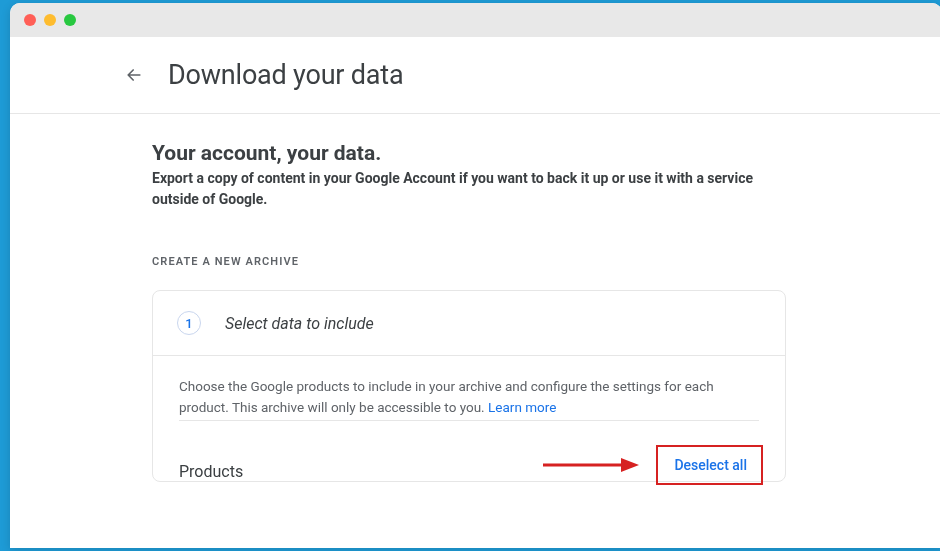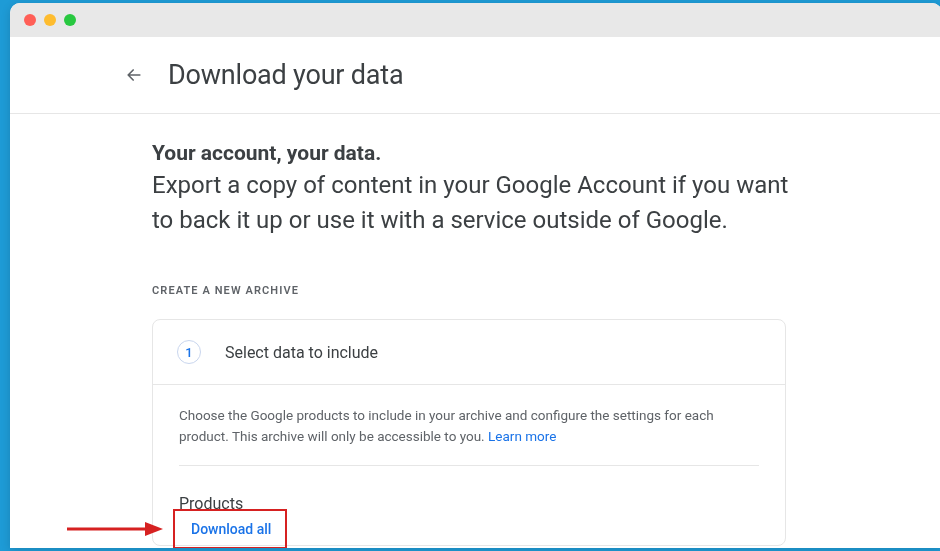--- a/index.html
+++ b/index.html
@@ -55,22 +55,22 @@
       padding: 24px 0 0 142px;
       max-width: 780px;
     }
     .intro-heading {
       font-size: 21px;
       font-weight: 700;
       color: #3c4043;
       line-height: 1.45;
     }
     .intro-sub {
-      font-size: 24px;
-      font-weight: 400;
+      font-size: 14px;
+      font-weight: 700;
       color: #3c4043;
       line-height: 1.45;
     }
     .section-label {
       font-size: 11px;
       font-weight: 600;
       letter-spacing: 1.1px;
       color: #5f6368;
       margin-top: 46px;
       margin-bottom: 22px;
@@ -94,41 +94,41 @@
       border-radius: 50%;
       display: flex; align-items: center; justify-content: center;
       color: #1a73e8;
       font-size: 13px;
       font-weight: 500;
       flex-shrink: 0;
     }
     .step-title {
       font-size: 16px;
       color: #3c4043;
+      font-style: italic;
     }
     .step-body {
       padding: 20px 26px 0 26px;
     }
     .helper-text {
       font-size: 13.5px;
       color: #5f6368;
       line-height: 1.55;
-      padding-bottom: 18px;
+      padding-bottom: 2px;
       border-bottom: 1px solid #e6e6e6;
     }
     .learn-more {
       color: #1a73e8;
       cursor: pointer;
     }
     .products-row {
       display: flex;
-      align-items: flex-start;
+      align-items: flex-end;
       justify-content: space-between;
       padding-top: 28px;
-      flex-direction: column;
     }
     .products-label {
       font-size: 16px;
       color: #3c4043;
     }
     .deselect-wrap {
       position: relative;
       display: flex;
       align-items: center;
     }
@@ -192,20 +192,20 @@
           <span>Choose the Google products to include in your archive and configure the settings for each product. This archive will only be accessible to you. </span><a class="learn-more">Learn more</a>
         </div>
 
         <div class="products-row">
           <div class="products-label">Products</div>
           <div class="deselect-wrap">
             <svg class="anno-arrow" width="96" height="20" viewBox="0 0 96 20">
               <line x1="0" y1="10" x2="82" y2="10" stroke="#d62121" stroke-width="2.8"></line>
               <polygon points="96,10 78,3 78,17" fill="#d62121"></polygon>
             </svg>
-            <button class="deselect-btn">Download all</button>
+            <button class="deselect-btn">Deselect all</button>
             <div class="highlight-box"></div>
           </div>
         </div>
       </div>
     </div>
   </div>
 </div>
 
 </body></html>

